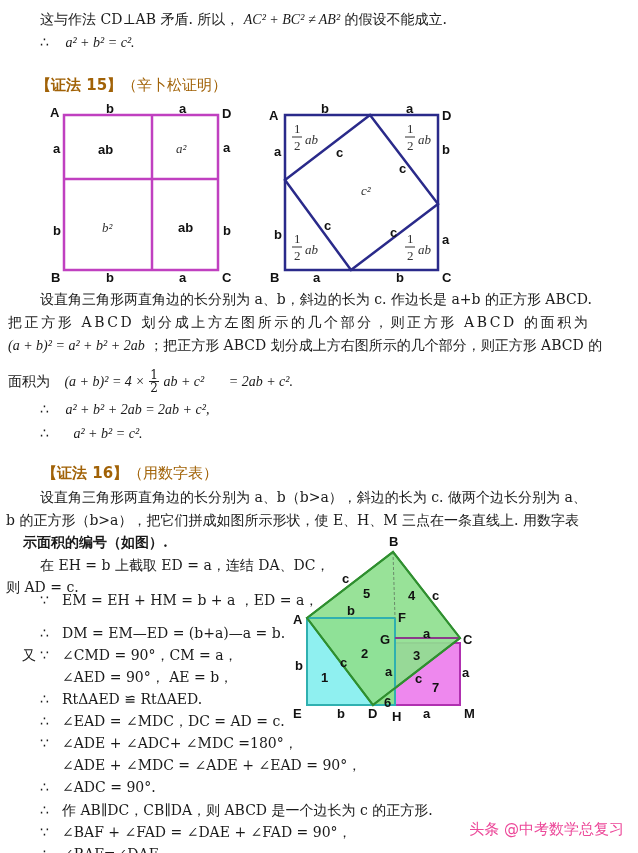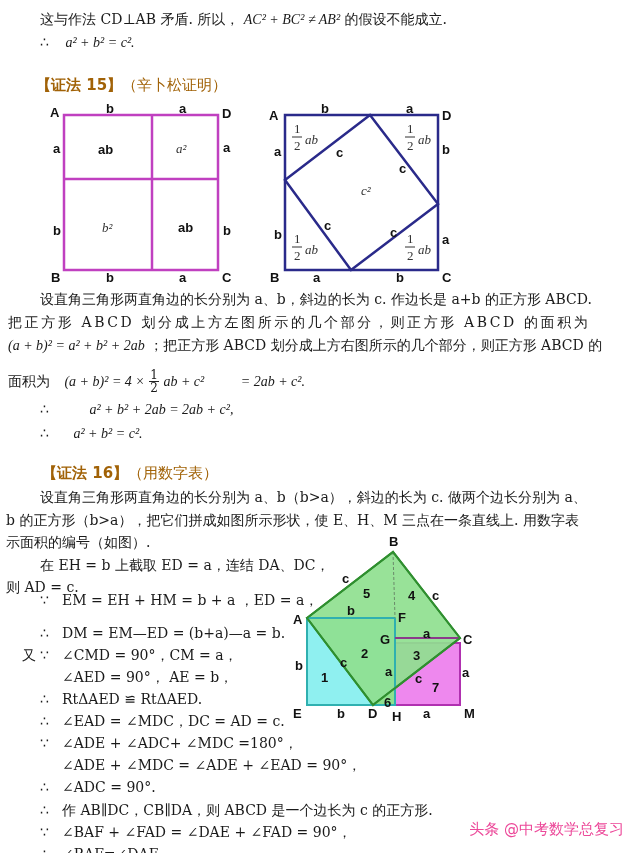--- a/index.html
+++ b/index.html
@@ -104,38 +104,38 @@
 <div class="line" style="left:8px;top:313px;letter-spacing:2.6px;">把正方形 ABCD 划分成上方左图所示的几个部分，则正方形 ABCD 的面积为</div>
 <div class="line" style="left:8px;top:336px;">
   <span class="math">(a + b)² = a² + b² + 2ab</span>
   <span>；把正方形 ABCD 划分成上方右图所示的几个部分，则正方形 ABCD 的</span>
 </div>
 <div class="line" style="left:8px;top:369px;">
   <span>面积为</span>
   <span class="math" style="margin-left:10px;">(a + b)² = 4 ×</span>
   <span class="frac"><span class="num">1</span><span>2</span></span>
   <span class="math">ab + c²</span>
-  <span class="math" style="margin-left:32px;">= 2ab + c².</span>
+  <span class="math" style="margin-left:20px;">= 2ab + c².</span>
 </div>
 <div class="line" style="left:40px;top:400px;">
   <span>∴</span>
-  <span class="math" style="margin-left:36px;">a² + b² + 2ab = 2ab + c²,</span>
+  <span class="math" style="margin-left:12px;">a² + b² + 2ab = 2ab + c²,</span>
 </div>
 <div class="line" style="left:40px;top:424px;">
   <span>∴</span>
   <span class="math" style="margin-left:20px;">a² + b² = c².</span>
 </div>
 
 <div class="heading" style="left:42px;top:464px;">
   <b>【证法 16】</b><span>（用数字表）</span>
 </div>
 
 <div class="line" style="left:40px;top:488px;">设直角三角形两直角边的长分别为 a、b（b&gt;a），斜边的长为 c. 做两个边长分别为 a、</div>
 <div class="line" style="left:6px;top:511px;">b 的正方形（b&gt;a），把它们拼成如图所示形状，使 E、H、M 三点在一条直线上. 用数字表</div>
-<div class="line" style="left:6px;top:533px;">示面积的编号（如图）.</div>
+<div class="line" style="left:23px;top:533px;font-weight:bold;">示面积的编号（如图）.</div>
 <div class="line" style="left:40px;top:556px;">在 EH = b 上截取 ED = a，连结 DA、DC，</div>
 <div class="line" style="left:6px;top:578px;">则 AD = c.</div>
 
 <div>
   <div class="line" style="left:22px;top:591px;"><span style="display:inline-block;width:18px"></span><span style="display:inline-block;width:22px">∵</span><span>EM = EH + HM = b + a ，ED = a，</span></div>
   <div class="line" style="left:22px;top:624px;"><span style="display:inline-block;width:18px"></span><span style="display:inline-block;width:22px">∴</span><span>DM = EM—ED = (b+a)—a = b.</span></div>
   <div class="line" style="left:22px;top:646px;"><span style="display:inline-block;width:18px">又</span><span style="display:inline-block;width:22px">∵</span><span>∠CMD = 90°，CM = a，</span></div>
   <div class="line" style="left:22px;top:668px;"><span style="display:inline-block;width:18px"></span><span style="display:inline-block;width:22px"></span><span>∠AED = 90°， AE = b，</span></div>
   <div class="line" style="left:22px;top:690px;"><span style="display:inline-block;width:18px"></span><span style="display:inline-block;width:22px">∴</span><span>RtΔAED ≌ RtΔAED.</span></div>
   <div class="line" style="left:22px;top:712px;"><span style="display:inline-block;width:18px"></span><span style="display:inline-block;width:22px">∴</span><span>∠EAD = ∠MDC，DC = AD = c.</span></div>

